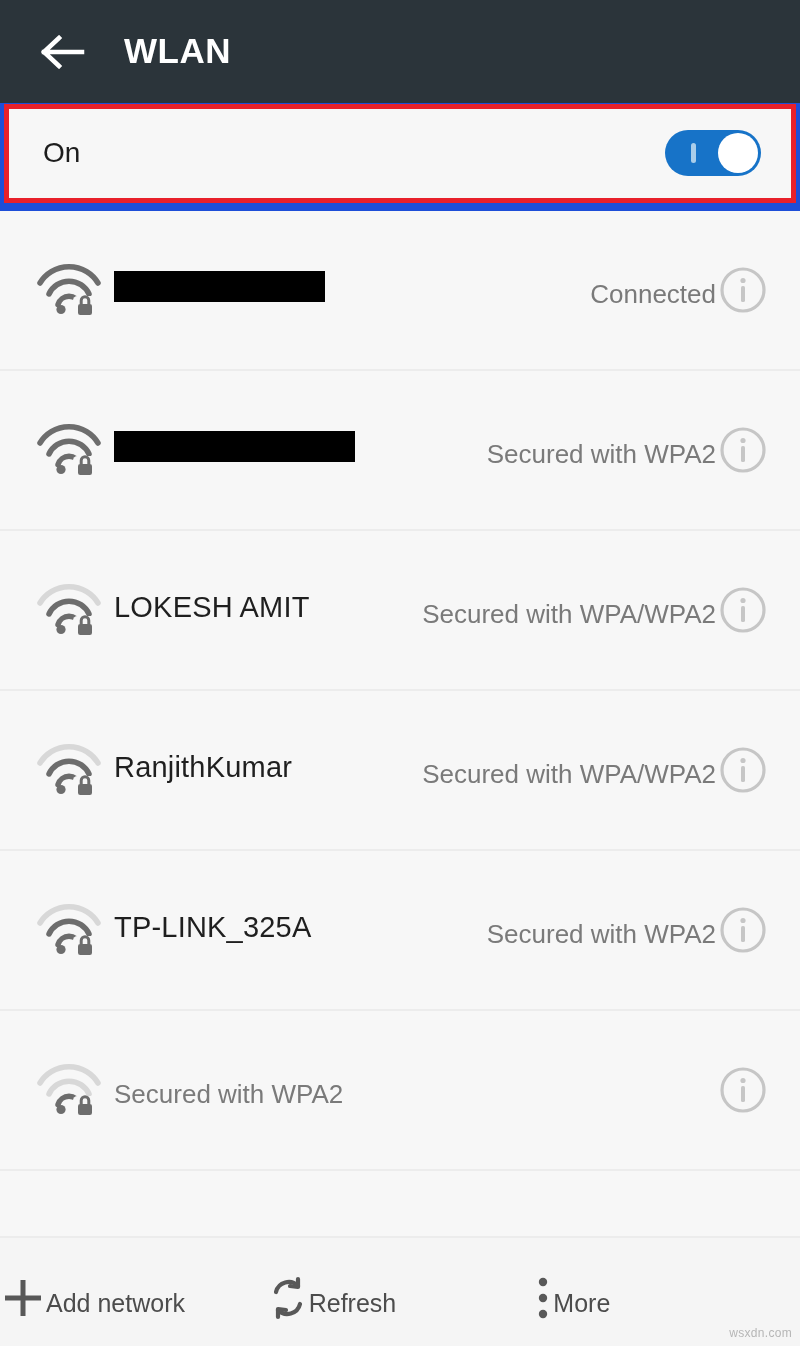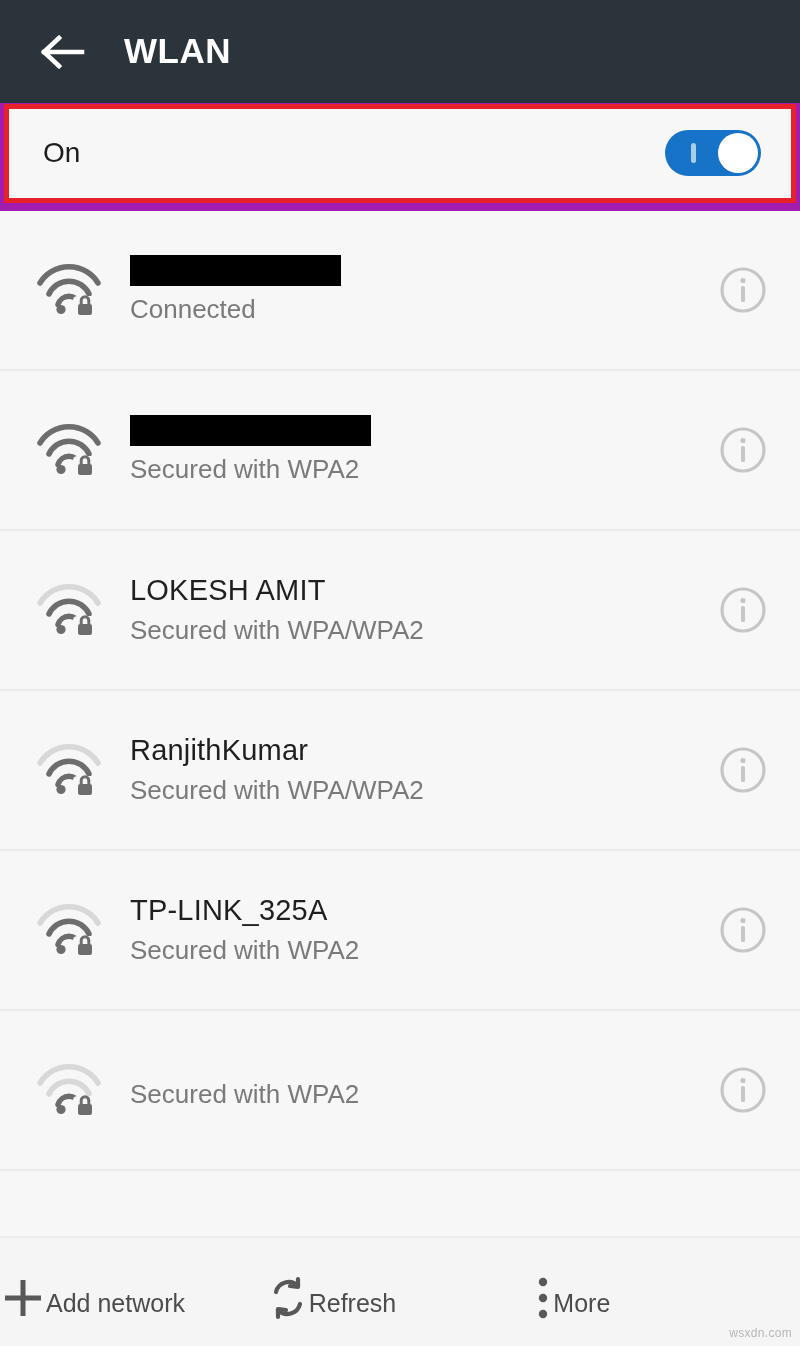--- a/index.html
+++ b/index.html
@@ -9,21 +9,21 @@
     height: 1346px;
     background: #f7f7f7;
     font-family: "Liberation Sans", sans-serif;
     overflow: hidden;
   }
 
   #screen {
     position: relative;
     width: 800px;
     height: 1346px;
-    background: #a21caf;
+    background: #1d4ed8;
   }
 
   
   .appbar {
     position: absolute;
     top: 0; left: 0;
     width: 800px;
     height: 103px;
     background: #2b343a;
     display: flex;
@@ -119,24 +119,24 @@
   .wifi-icon {
     width: 70px;
     height: 60px;
     flex: 0 0 70px;
     display: flex;
     align-items: center;
     justify-content: center;
   }
   .net-text {
     flex: 1 1 auto;
-    margin-left: 26px;
-    display: flex;
-    flex-direction: column;
-    justify-content: flex-end;
+    margin-left: 10px;
+    display: flex;
+    flex-direction: row;
+    justify-content: space-between;
   }
   .net-name {
     font-size: 29px;
     color: #1f1f1f;
     line-height: 1.15;
     letter-spacing: 0.2px;
   }
   .net-name.redacted {
     background: #000000;
     color: transparent;

